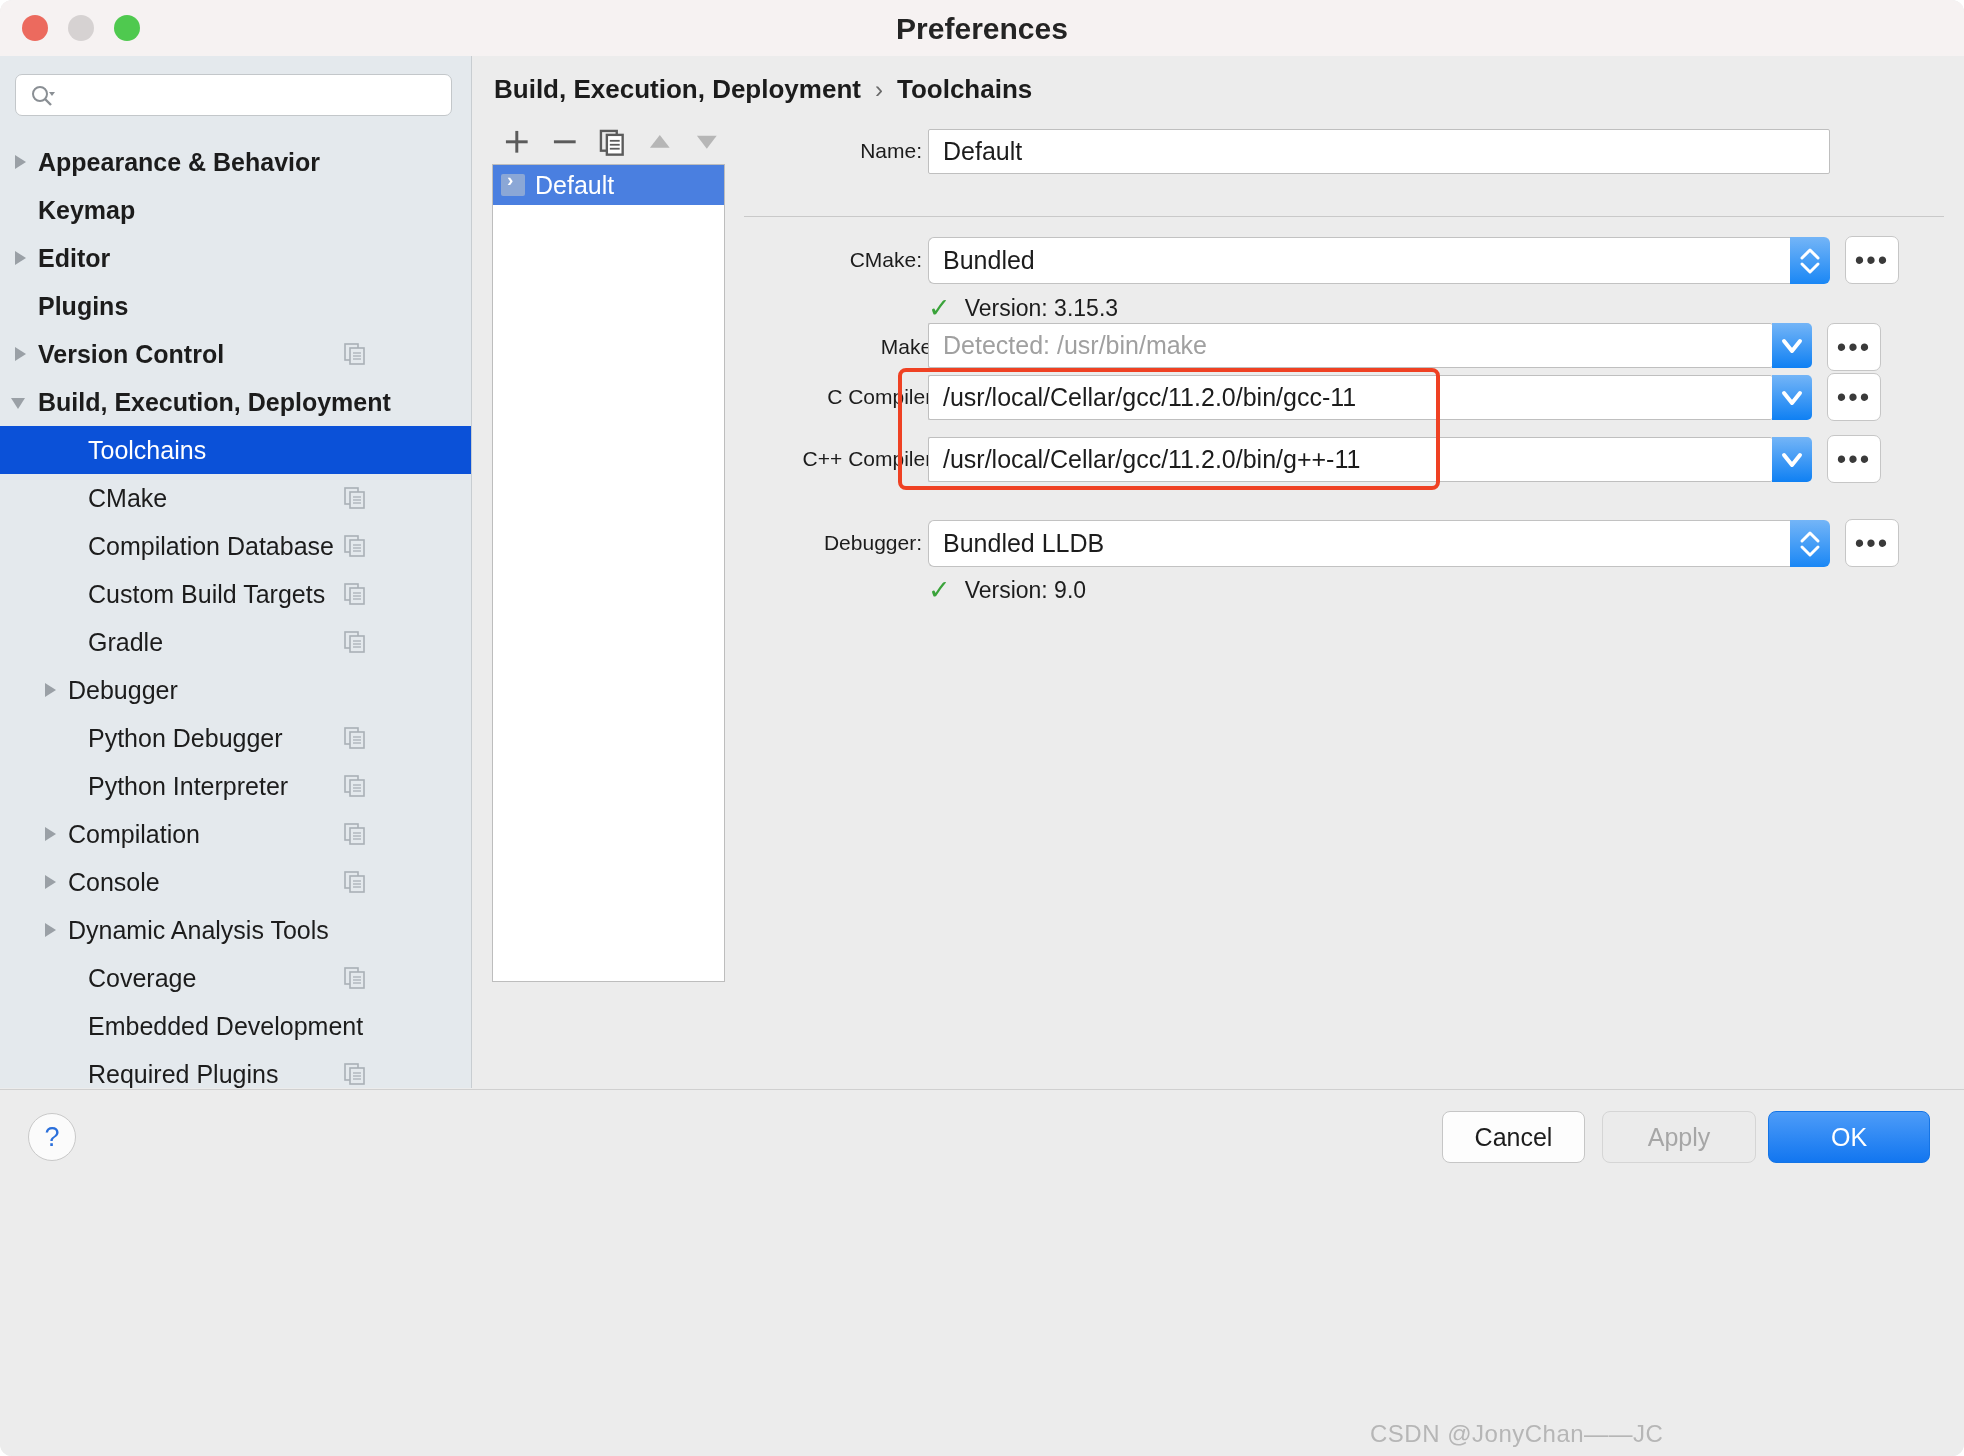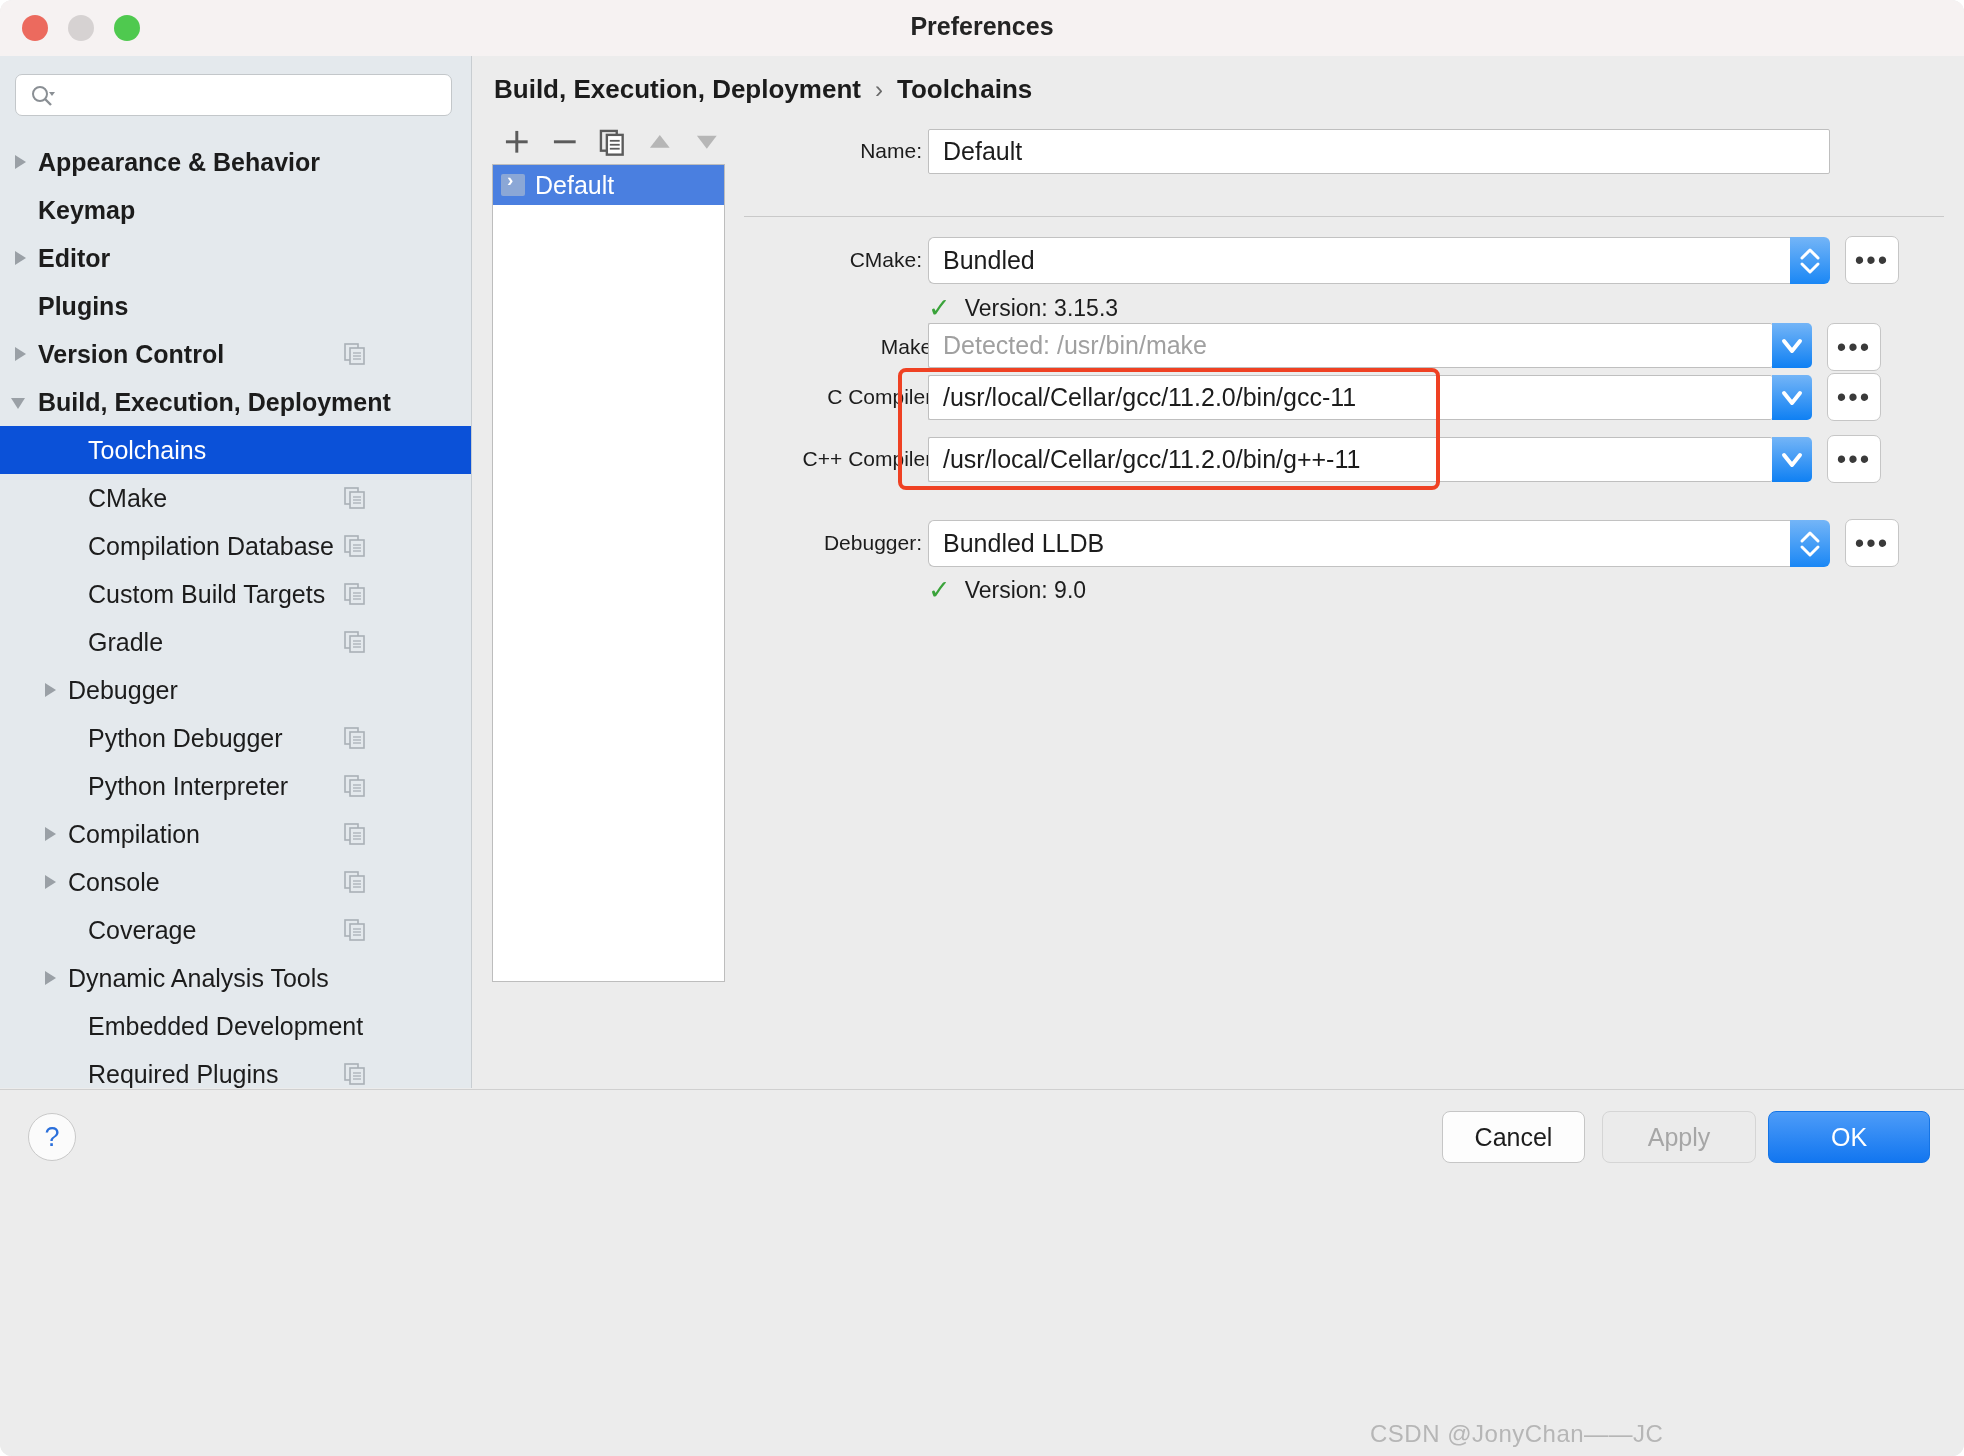--- a/index.html
+++ b/index.html
@@ -42,21 +42,21 @@
     width: 26px; height: 26px;
     border-radius: 50%;
   }
   .light.close  { background: #ec6a5e; }
   .light.min    { background: #d6d2d2; }
   .light.zoom   { background: #4fc94f; }
   .window-title {
     position: absolute;
     left: 0; right: 0; top: 12px;
     text-align: center;
-    font-size: 25px;
+    font-size: 30px;
     font-weight: bold;
     color: #242424;
   }
 
   
   .sidebar {
     position: absolute;
     left: 0; top: 56px;
     width: 471px;
     height: 1032px;
@@ -502,33 +502,33 @@
           <span class="twisty collapsed"></span>
           <span class="tree-label">Console</span>
           <span class="copy-badge"><svg viewBox="0 0 22 22" width="22" height="22">
               <rect x="1" y="1" width="13" height="16" fill="none" stroke="#a9b0b6" stroke-width="1.6"></rect>
               <rect x="6" y="5" width="14" height="16" fill="#e4e9ed" stroke="#a9b0b6" stroke-width="1.6"></rect>
               <line x1="9" y1="10" x2="17" y2="10" stroke="#a9b0b6" stroke-width="1.3"></line>
               <line x1="9" y1="13" x2="17" y2="13" stroke="#a9b0b6" stroke-width="1.3"></line>
               <line x1="9" y1="16" x2="17" y2="16" stroke="#a9b0b6" stroke-width="1.3"></line>
             </svg></span>
         </div>
-        <div class="tree-row lvl1 noarrow">
-          <span class="tree-label">Coverage</span>
-          <span class="copy-badge"><svg viewBox="0 0 22 22" width="22" height="22">
-              <rect x="1" y="1" width="13" height="16" fill="none" stroke="#a9b0b6" stroke-width="1.6"></rect>
-              <rect x="6" y="5" width="14" height="16" fill="#e4e9ed" stroke="#a9b0b6" stroke-width="1.6"></rect>
-              <line x1="9" y1="10" x2="17" y2="10" stroke="#a9b0b6" stroke-width="1.3"></line>
-              <line x1="9" y1="13" x2="17" y2="13" stroke="#a9b0b6" stroke-width="1.3"></line>
-              <line x1="9" y1="16" x2="17" y2="16" stroke="#a9b0b6" stroke-width="1.3"></line>
-            </svg></span>
-        </div>
         <div class="tree-row lvl1">
           <span class="twisty collapsed"></span>
           <span class="tree-label">Dynamic Analysis Tools</span>
+        </div>
+        <div class="tree-row lvl1 noarrow">
+          <span class="tree-label">Coverage</span>
+          <span class="copy-badge"><svg viewBox="0 0 22 22" width="22" height="22">
+              <rect x="1" y="1" width="13" height="16" fill="none" stroke="#a9b0b6" stroke-width="1.6"></rect>
+              <rect x="6" y="5" width="14" height="16" fill="#e4e9ed" stroke="#a9b0b6" stroke-width="1.6"></rect>
+              <line x1="9" y1="10" x2="17" y2="10" stroke="#a9b0b6" stroke-width="1.3"></line>
+              <line x1="9" y1="13" x2="17" y2="13" stroke="#a9b0b6" stroke-width="1.3"></line>
+              <line x1="9" y1="16" x2="17" y2="16" stroke="#a9b0b6" stroke-width="1.3"></line>
+            </svg></span>
         </div>
         <div class="tree-row lvl1 noarrow">
           <span class="tree-label">Embedded Development</span>
         </div>
         <div class="tree-row lvl1 noarrow">
           <span class="tree-label">Required Plugins</span>
           <span class="copy-badge"><svg viewBox="0 0 22 22" width="22" height="22">
               <rect x="1" y="1" width="13" height="16" fill="none" stroke="#a9b0b6" stroke-width="1.6"></rect>
               <rect x="6" y="5" width="14" height="16" fill="#e4e9ed" stroke="#a9b0b6" stroke-width="1.6"></rect>
               <line x1="9" y1="10" x2="17" y2="10" stroke="#a9b0b6" stroke-width="1.3"></line>

